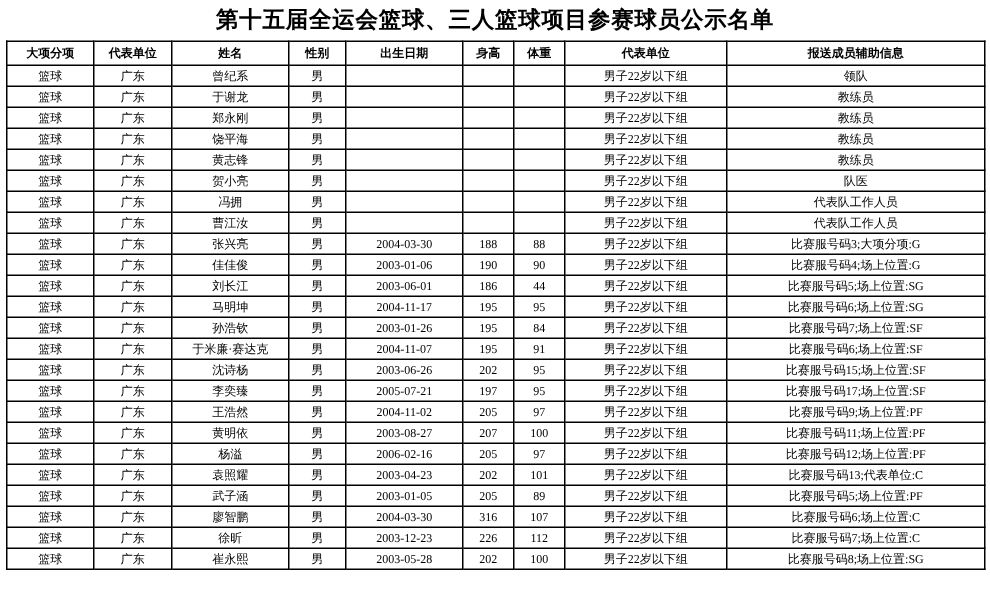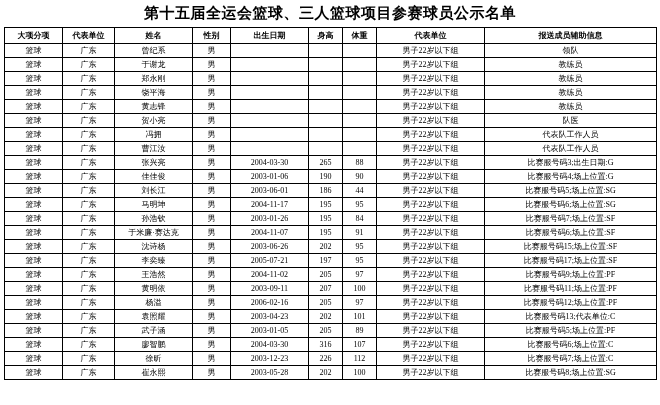--- a/index.html
+++ b/index.html
@@ -179,24 +179,24 @@
           <td></td>
           <td>男子22岁以下组</td>
           <td>代表队工作人员</td>
         </tr>
         <tr>
           <td>篮球</td>
           <td>广东</td>
           <td>张兴亮</td>
           <td>男</td>
           <td>2004-03-30</td>
-          <td>265</td>
+          <td>188</td>
           <td>88</td>
           <td>男子22岁以下组</td>
-          <td>比赛服号码3;出生日期:G</td>
+          <td>比赛服号码3;大项分项:G</td>
         </tr>
         <tr>
           <td>篮球</td>
           <td>广东</td>
           <td>佳佳俊</td>
           <td>男</td>
           <td>2003-01-06</td>
           <td>190</td>
           <td>90</td>
           <td>男子22岁以下组</td>
@@ -277,21 +277,21 @@
           <td>205</td>
           <td>97</td>
           <td>男子22岁以下组</td>
           <td>比赛服号码9;场上位置:PF</td>
         </tr>
         <tr>
           <td>篮球</td>
           <td>广东</td>
           <td>黄明依</td>
           <td>男</td>
-          <td>2003-09-11</td>
+          <td>2003-08-27</td>
           <td>207</td>
           <td>100</td>
           <td>男子22岁以下组</td>
           <td>比赛服号码11;场上位置:PF</td>
         </tr>
         <tr>
           <td>篮球</td>
           <td>广东</td>
           <td>杨溢</td>
           <td>男</td>

